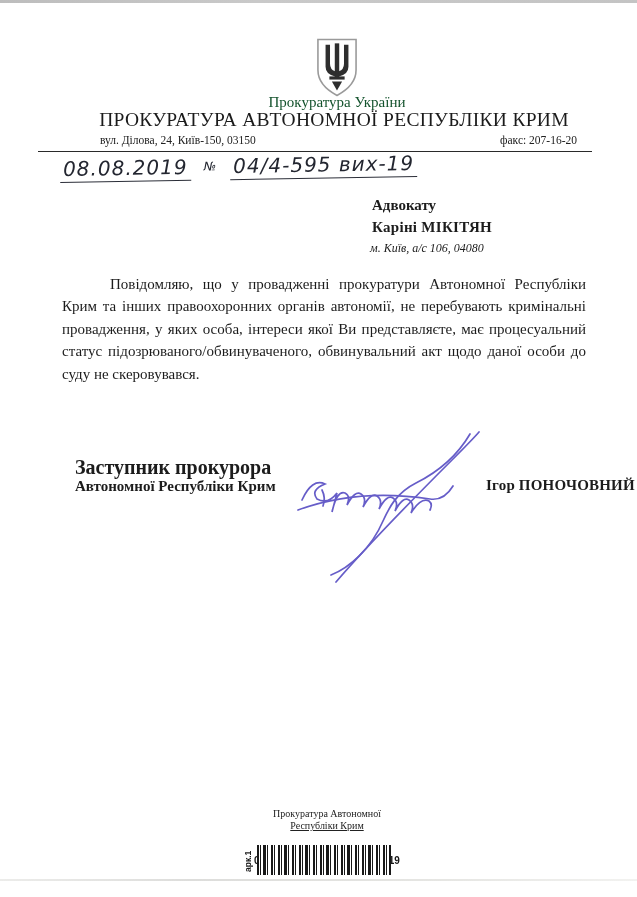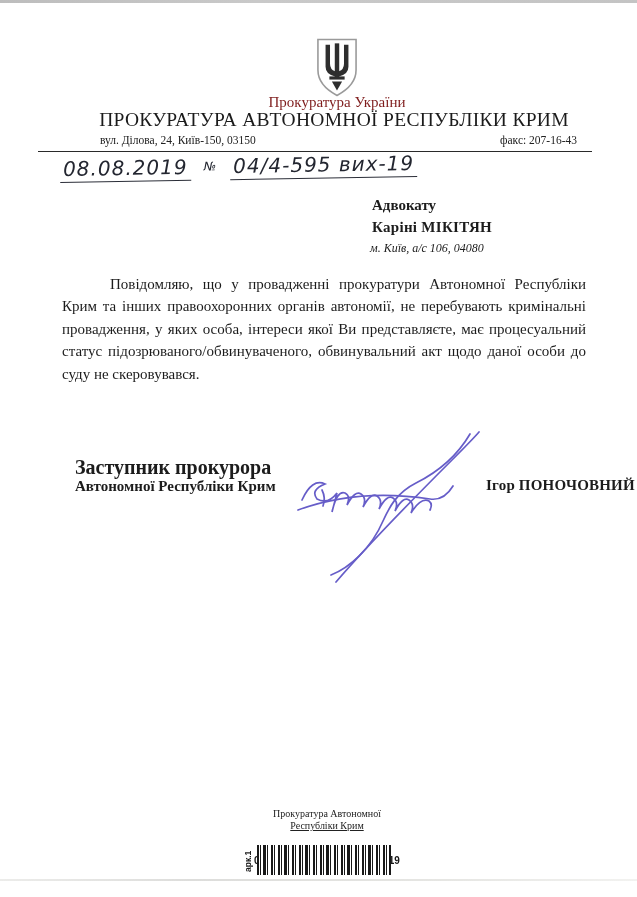--- a/index.html
+++ b/index.html
@@ -20,21 +20,21 @@
   }
   .scan-edge-bottom {
     left: 0; top: 879px; width: 637px; height: 2px;
     background: linear-gradient(90deg, #ececea, #dddddb 30%, #e6e6e3 70%, #f2f2f0);
   }
 
   
   .emblem { left: 314px; top: 37px; width: 46px; height: 61px; }
   .org-parent {
     left: 137px; top: 94px; width: 400px;
-    text-align: center; font-size: 15px; color: #7f1d1d;
+    text-align: center; font-size: 15px; color: #14532d;
   }
   .org-title {
     left: 0px; top: 109px; width: 668px;
     text-align: center; font-size: 19.5px; letter-spacing: 0.3px;
     color: #1b1b1b; white-space: nowrap;
   }
   .org-address {
     left: 100px; top: 134px; font-size: 11.5px; color: #212121;
   }
   .org-fax {
@@ -114,21 +114,21 @@
     <path d="M18,12 h7 v30 q0,9 8,12 v8 q-15,-3 -15,-15 z"></path>
     <path d="M47,12 h7 v35 q0,12 -15,15 v-8 q8,-3 8,-12 z"></path>
     <rect x="24" y="62" width="24" height="5"></rect>
     <path d="M36,84 L28,70 H44 Z"></path>
   </g>
 </svg>
 
 <div class="abs org-parent">Прокуратура України</div>
 <div class="abs org-title">ПРОКУРАТУРА АВТОНОМНОЇ РЕСПУБЛІКИ КРИМ</div>
 <div class="abs org-address">вул. Ділова, 24, Київ-150, 03150</div>
-<div class="abs org-fax">факс: 207-16-43</div>
+<div class="abs org-fax">факс: 207-16-20</div>
 <div class="abs header-rule"></div>
 
 <div class="abs hw-ref">
   <span class="hw-seg">08.08.2019</span>
   <span class="hw-seg hw-no">№</span>
   <span class="hw-seg">04/4-595 вих-19</span>
 </div>
 
 <div class="abs addr-role">Адвокату</div>
 <div class="abs addr-name">Каріні МІКІТЯН</div>

